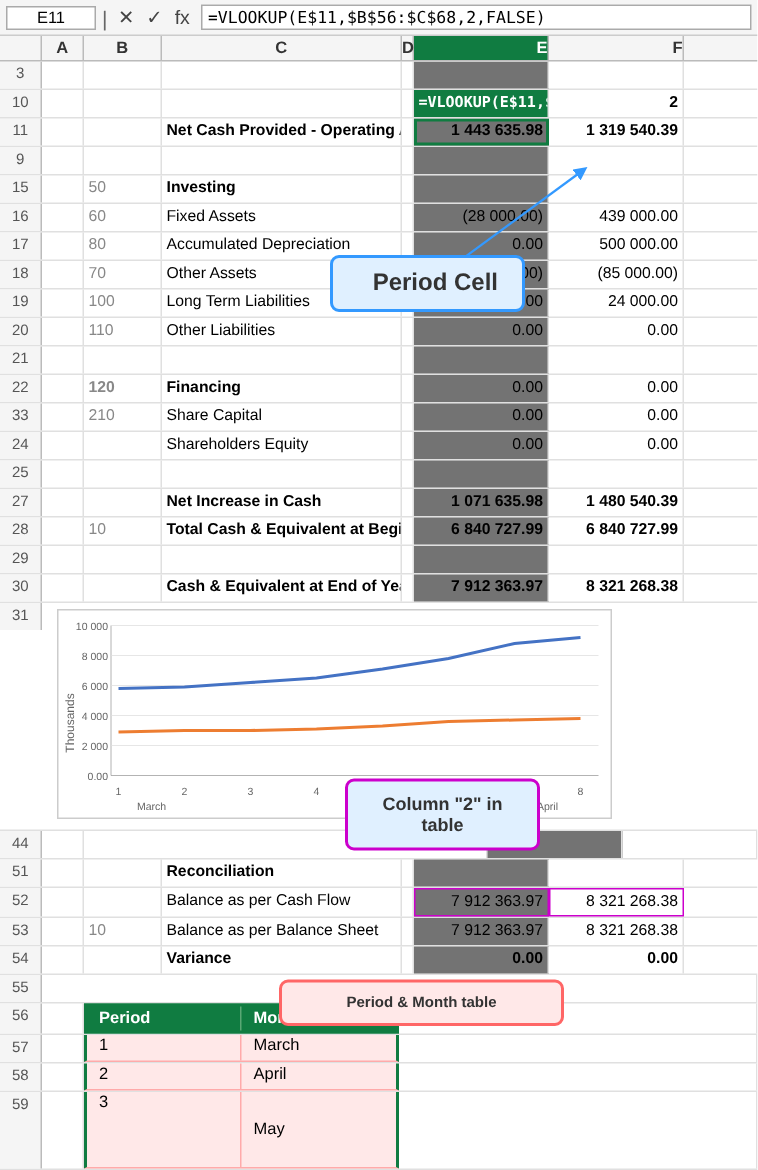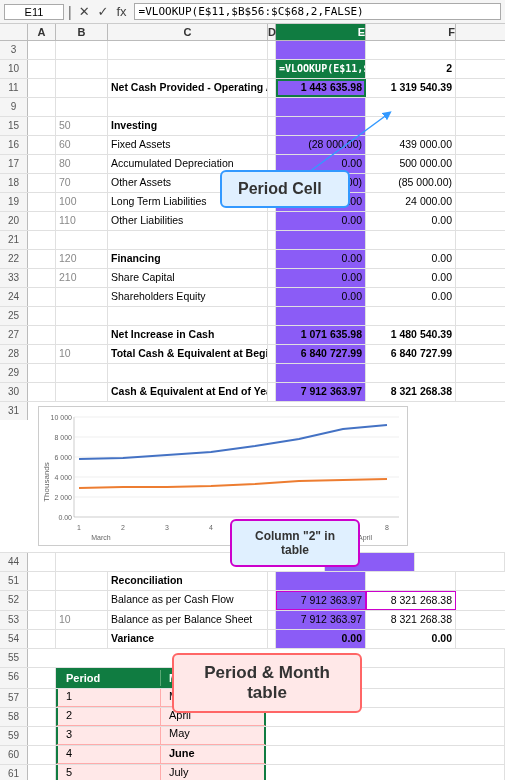--- a/index.html
+++ b/index.html
@@ -108,39 +108,39 @@
       font-size: 10.5px;
       line-height: 15px;
       overflow: hidden;
       white-space: nowrap;
     }
     .cell-a { width: 28px; min-width: 28px; }
     .cell-b { width: 52px; min-width: 52px; }
     .cell-c { width: 160px; min-width: 160px; }
     .cell-e {
       width: 90px; min-width: 90px;
-      background: #8b5cf6;
+      background: #737373;
       text-align: right;
     }
     .cell-f { width: 90px; min-width: 90px; text-align: right; }
 
     .bold { font-weight: bold; }
     .right { text-align: right; }
 
     
     .callout-period {
       position: absolute;
       background: #e0f0ff;
       border: 2px solid #3399ff;
       border-radius: 6px;
       font-size: 16px;
       font-weight: bold;
       color: #333;
       padding: 8px 16px;
-      text-align: left;
+      text-align: right;
       z-index: 30;
     }
     .callout-col2 {
       position: absolute;
       background: #e0f0ff;
       border: 2px solid #cc00cc;
       border-radius: 6px;
       font-size: 14px;
       font-weight: bold;
       color: #333;
@@ -301,21 +301,21 @@
       <div class="cell cell-b"></div>
       <div class="cell cell-c"></div>
       <div class="cell" style="width:8px;"></div>
       <div class="cell cell-e"></div>
       <div class="cell cell-f"></div>
     </div>
 
     <div class="grid-row">
       <div class="row-num">22</div>
       <div class="cell cell-a"></div>
-      <div class="cell cell-b" style="color:#888;">120</div>
+      <div class="cell cell-b" style="color:#888;font-weight:bold;">120</div>
       <div class="cell cell-c bold">Financing</div>
       <div class="cell" style="width:8px;"></div>
       <div class="cell cell-e right">0.00</div>
       <div class="cell cell-f right">0.00</div>
     </div>
 
     <div class="grid-row">
       <div class="row-num">33</div>
       <div class="cell cell-a"></div>
       <div class="cell cell-b" style="color:#888;">210</div>
@@ -516,21 +516,21 @@
         <div style="padding:1px 8px;font-size:11px;width:50%;border-right:1px solid #ffaaaa;">2</div>
         <div style="padding:1px 8px;font-size:11px;width:50%;">April</div>
       </div>
       <div class="cell" style="flex:1;"></div>
     </div>
     <div class="grid-row">
       <div class="row-num">59</div>
       <div class="cell cell-a"></div>
       <div style="display:flex;background:#ffe8e8;width:210px;border-left:2px solid #107c41;border-right:2px solid #107c41;border-bottom:1px solid #ffaaaa;">
         <div style="padding:1px 8px;font-size:11px;width:50%;border-right:1px solid #ffaaaa;">3</div>
-        <div style="padding:0 8px;font-size:11px;width:50%;">May</div>
+        <div style="padding:19px 8px;font-size:11px;width:50%;">May</div>
       </div>
       <div class="cell" style="flex:1;"></div>
     </div>
     <div class="grid-row">
       <div class="row-num">60</div>
       <div class="cell cell-a"></div>
       <div style="display:flex;background:#ffe8e8;width:210px;border-left:2px solid #107c41;border-right:2px solid #107c41;border-bottom:1px solid #ffaaaa;">
         <div style="padding:1px 8px;font-size:11px;width:50%;border-right:1px solid #ffaaaa;">4</div>
         <div style="padding:1px 8px;font-size:11px;width:50%;font-weight:bold;">June</div>
       </div>
@@ -560,17 +560,17 @@
         <path d="M0,0 L6,3 L0,6 Z" fill="#3399ff"></path>
       </marker>
     </defs>
   </svg>
 
   <div class="callout-col2" style="top: 495px; left: 230px; width: 130px; font-size:12px;">
     <span style="white-space:pre-line;">Column "2" in
 table</span>
   </div>
 
-  <div class="callout-table" style="top: 629px; left: 172px; width: 190px; font-size:17px;">
+  <div class="callout-table" style="top: 629px; left: 186px; width: 190px; font-size:10px;">
     <span>Period &amp; Month table</span>
   </div>
 
 </div>
 
 </body></html>

